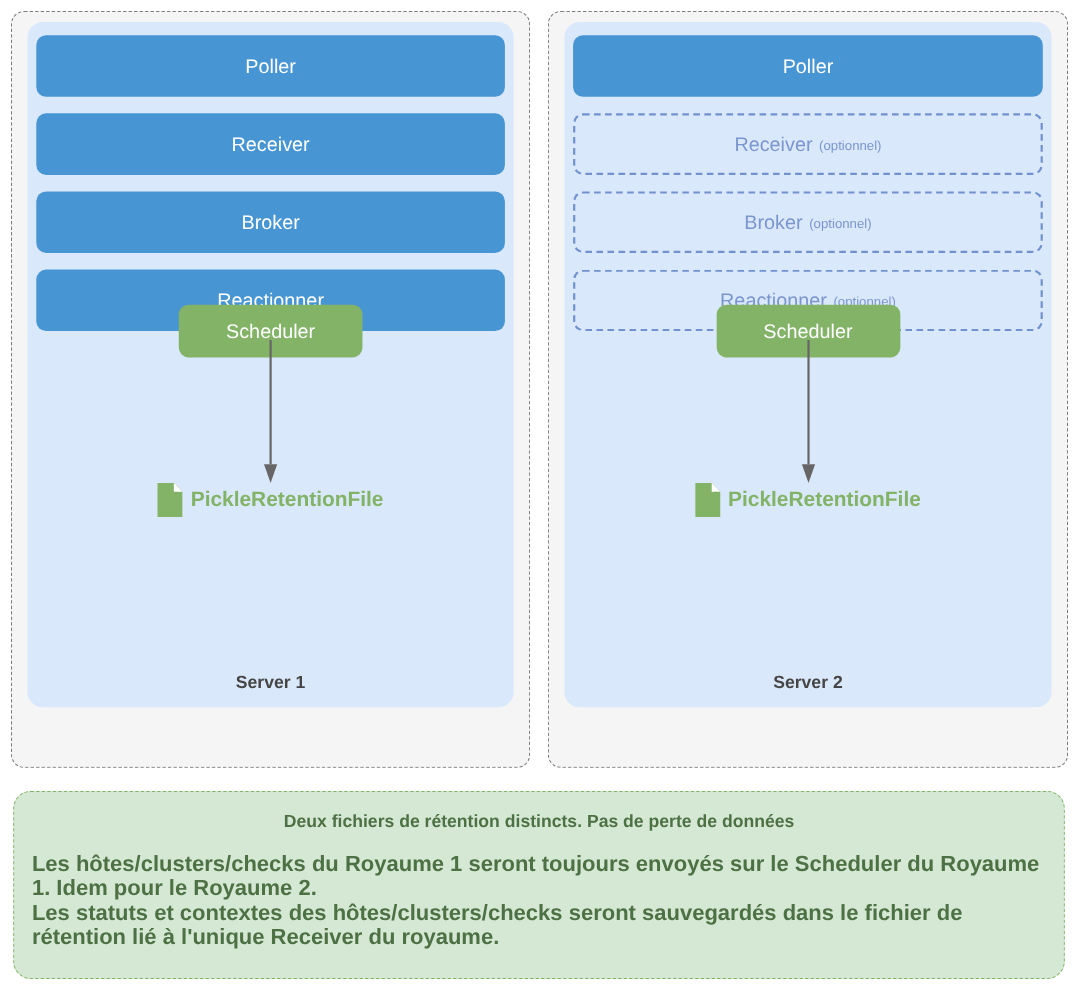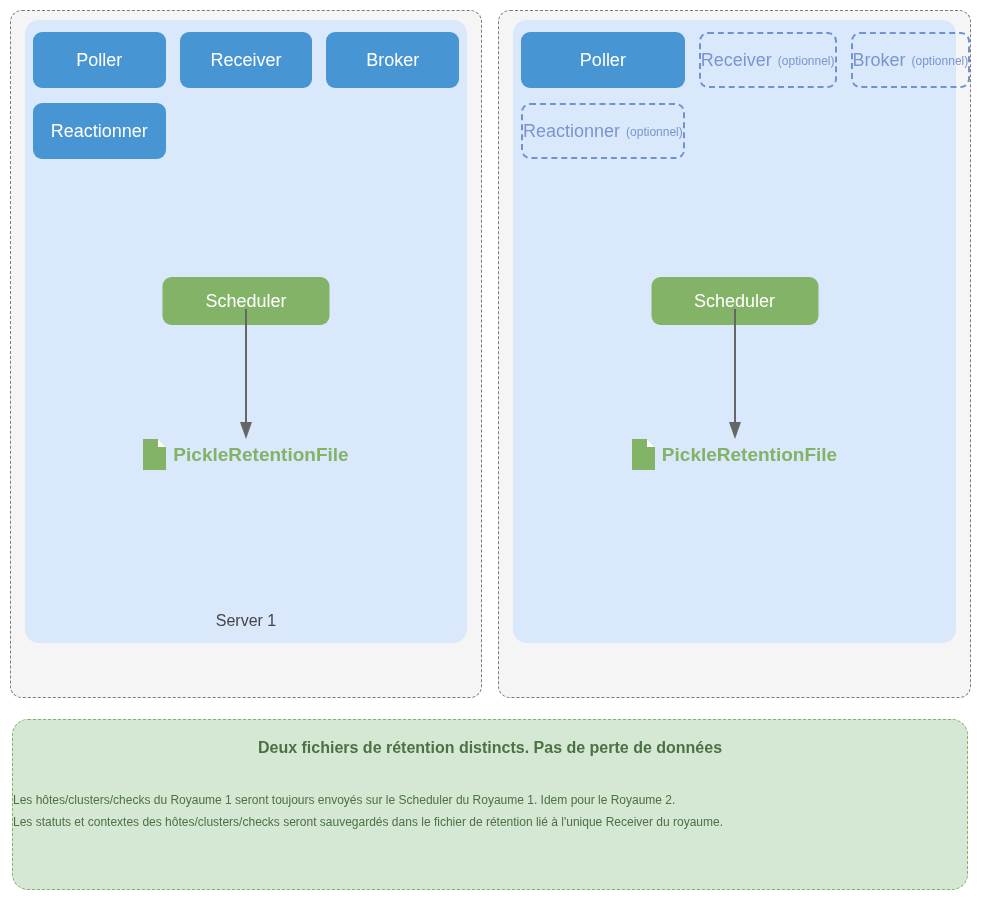--- a/index.html
+++ b/index.html
@@ -30,21 +30,21 @@
     height: 623px;
     background: #dae8fc;
     border-radius: 14px;
   }
 
   
   .components {
     position: absolute;
     top: 12px; left: 8px; right: 8px;
     display: grid;
-    grid-template-columns: 1fr 1fr 1fr;
+    grid-template-columns: 1fr;
     gap: 15px 14px;
   }
   .component {
     height: 56px;
     border-radius: 9px;
     display: flex;
     align-items: center;
     justify-content: center;
     font-size: 18px;
     line-height: 1;
@@ -103,53 +103,54 @@
   .file-label {
     color: #82b366;
     font-weight: bold;
     font-size: 19px;
   }
 
   .server-label {
     position: absolute;
     bottom: 13px; left: 0; right: 0;
     text-align: center;
-    font-weight: normal;
+    font-weight: bold;
     font-size: 16px;
     color: #454545;
   }
   .royaume-label {
     position: absolute;
     bottom: 13px; left: 0; right: 0;
     text-align: center;
     font-weight: bold;
     font-size: 18px;
     color: #3f3f3f;
   }
 
   
   .note {
     position: absolute;
     left: 12px; top: 719px;
     width: 956px; height: 171px;
     background: #d5e8d4;
     border: 1px dashed #82b366;
     border-radius: 16px;
-    padding: 19px 0;
+    padding: 19px 16px;
     color: #4d7144;
   }
   .note-title {
     text-align: center;
     font-weight: bold;
     font-size: 16px;
   }
   .note-body {
-    margin-top: 32px;
-    font-size: 12px;
+    margin-top: 18px;
+    font-size: 20px;
     line-height: 22px;
+    font-weight: bold;
   }
   .note-body p { margin: 0; }
 </style>
 </head>
 <body>
 
 <div class="royaume" id="royaume-1">
   <div class="server">
     <div class="components">
       <div class="component solid">
@@ -217,20 +218,21 @@
     </svg>
 
     <div class="file-row">
       <svg width="23" height="31" viewBox="0 0 23 31">
         <path d="M0,0 L15,0 L23,8 L23,31 L0,31 Z" fill="#82b366"></path>
         <path d="M15,0 L15,8 L23,8 Z" fill="#ffffff"></path>
       </svg>
       <span class="file-label">PickleRetentionFile</span>
     </div>
 
+    <div class="server-label">Server 2</div>
   </div>
 </div>
 
 <div class="note">
   <div class="note-title">Deux fichiers de rétention distincts. Pas de perte de données</div>
   <div class="note-body">
     <p>Les hôtes/clusters/checks du Royaume 1 seront toujours envoyés sur le Scheduler du Royaume 1. Idem pour le Royaume 2.</p>
     <p>Les statuts et contextes des hôtes/clusters/checks seront sauvegardés dans le fichier de rétention lié à l'unique Receiver du royaume.</p>
   </div>
 </div>

